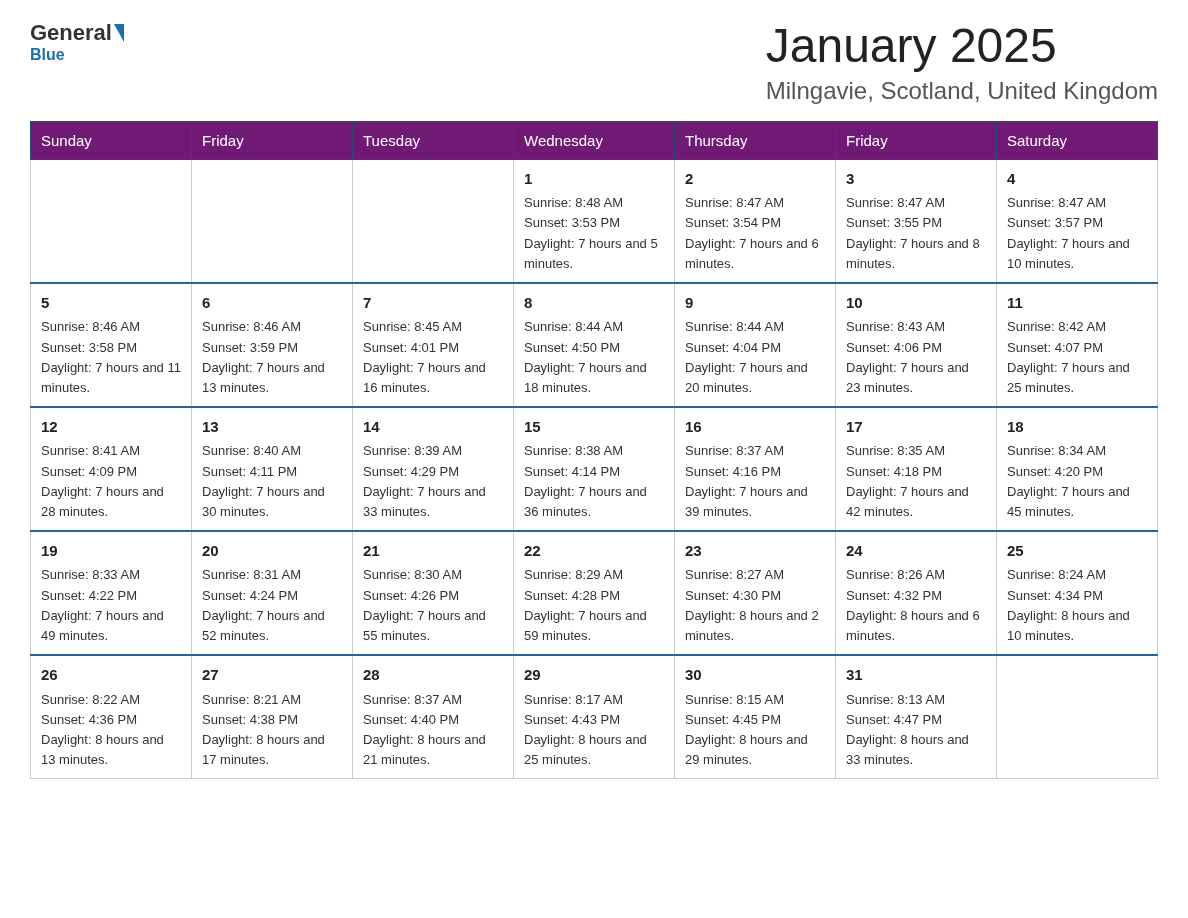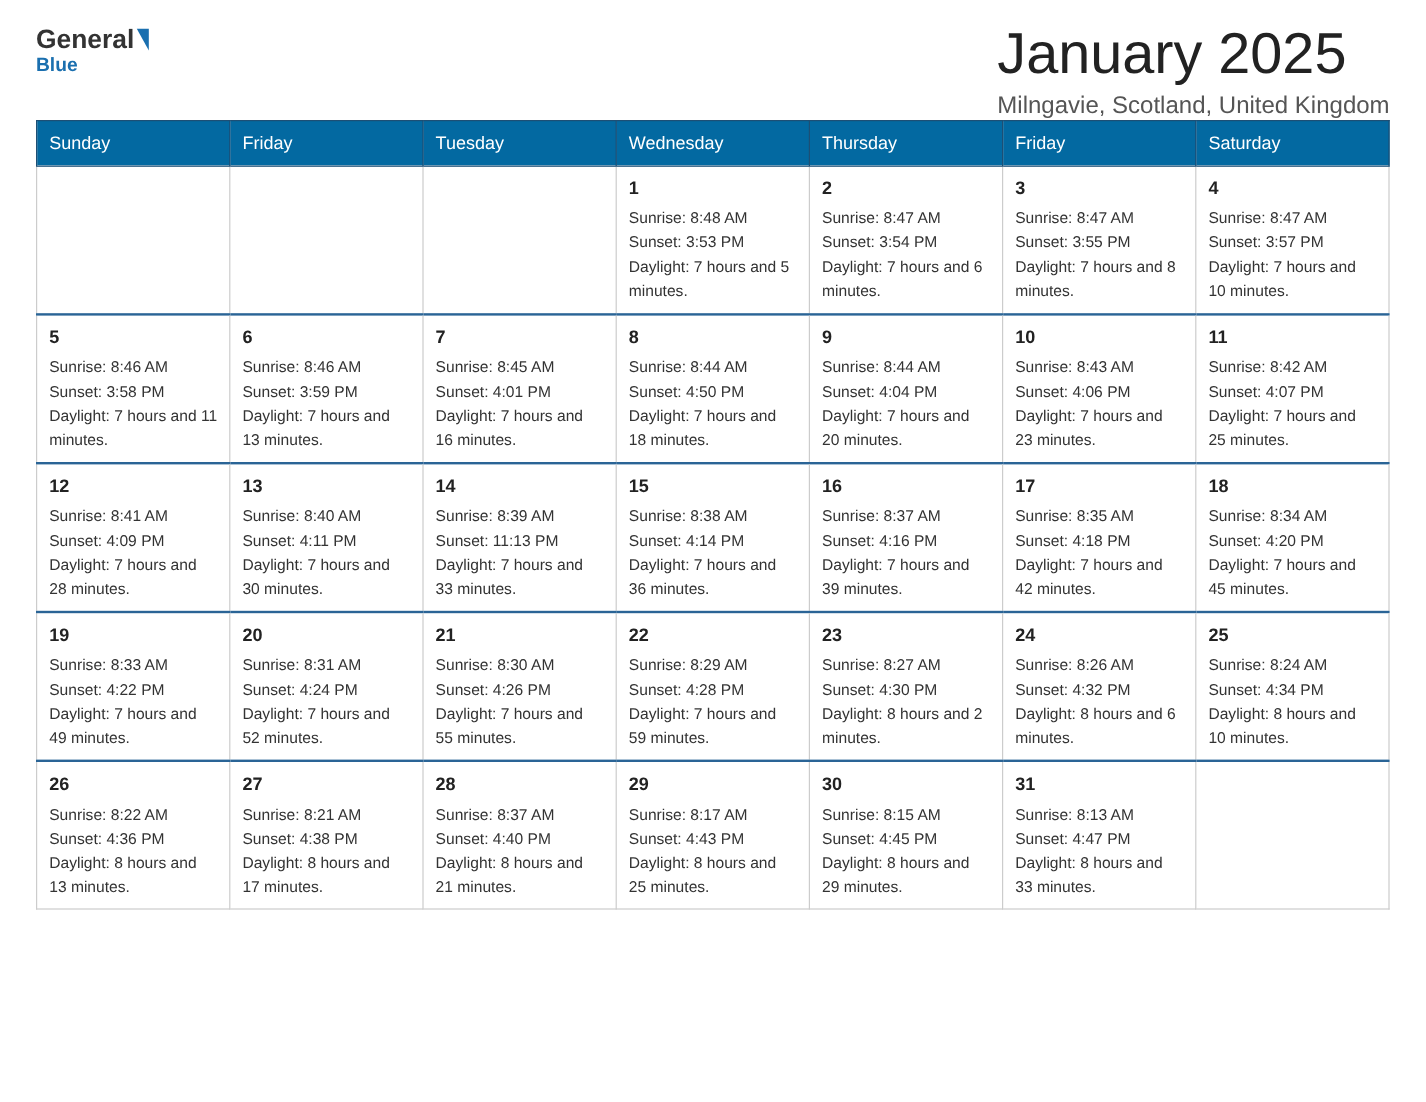--- a/index.html
+++ b/index.html
@@ -8,20 +8,21 @@
       background: #fff;
       color: #333;
       width: 1188px;
       min-height: 918px;
       padding: 20px 30px;
     }
     .header {
       display: flex;
       justify-content: space-between;
       align-items: flex-start;
+      margin-bottom: 16px;
     }
     .logo {
       display: flex;
       flex-direction: column;
       align-items: flex-start;
     }
     .logo-top {
       display: flex;
       align-items: center;
     }
@@ -51,31 +52,31 @@
     .title-block {
       text-align: left;
     }
     .calendar-title {
       font-size: 48px;
       font-weight: normal;
       color: #222;
       line-height: 1.1;
     }
     .calendar-subtitle {
-      font-size: 20px;
+      font-size: 24px;
       color: #555;
       margin-top: 4px;
     }
     .calendar-table {
       width: 100%;
       border-collapse: collapse;
       border: 1px solid #aaa;
     }
     .calendar-table th {
-      background-color: #0369a1;
+      background-color: #701a75;
       color: #fff;
       font-size: 15px;
       font-weight: normal;
       padding: 10px 10px;
       text-align: left;
       border: 1px solid #1d4f75;
     }
     .calendar-table td {
       vertical-align: top;
       padding: 8px 10px;
@@ -233,21 +234,21 @@
         <td>
           <span class="day-number">13</span>
           <div class="day-info">Sunrise: 8:40 AM
 Sunset: 4:11 PM
 Daylight: 7 hours
 and 30 minutes.</div>
         </td>
         <td>
           <span class="day-number">14</span>
           <div class="day-info">Sunrise: 8:39 AM
-Sunset: 11:13 PM
+Sunset: 4:29 PM
 Daylight: 7 hours
 and 33 minutes.</div>
         </td>
         <td>
           <span class="day-number">15</span>
           <div class="day-info">Sunrise: 8:38 AM
 Sunset: 4:14 PM
 Daylight: 7 hours
 and 36 minutes.</div>
         </td>

